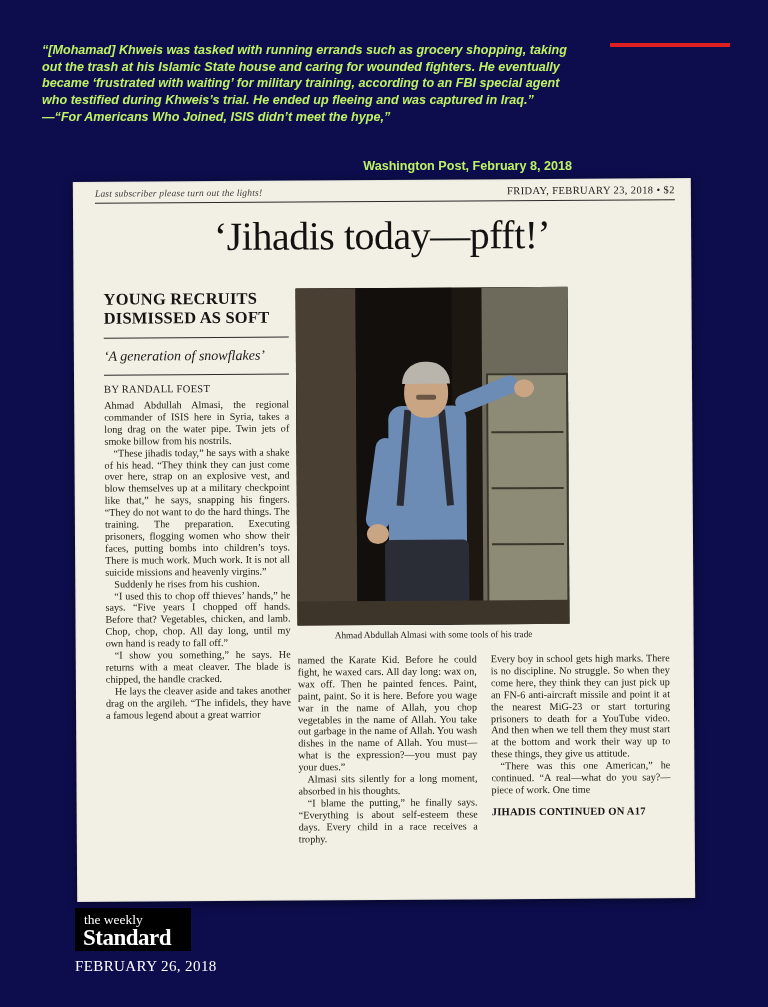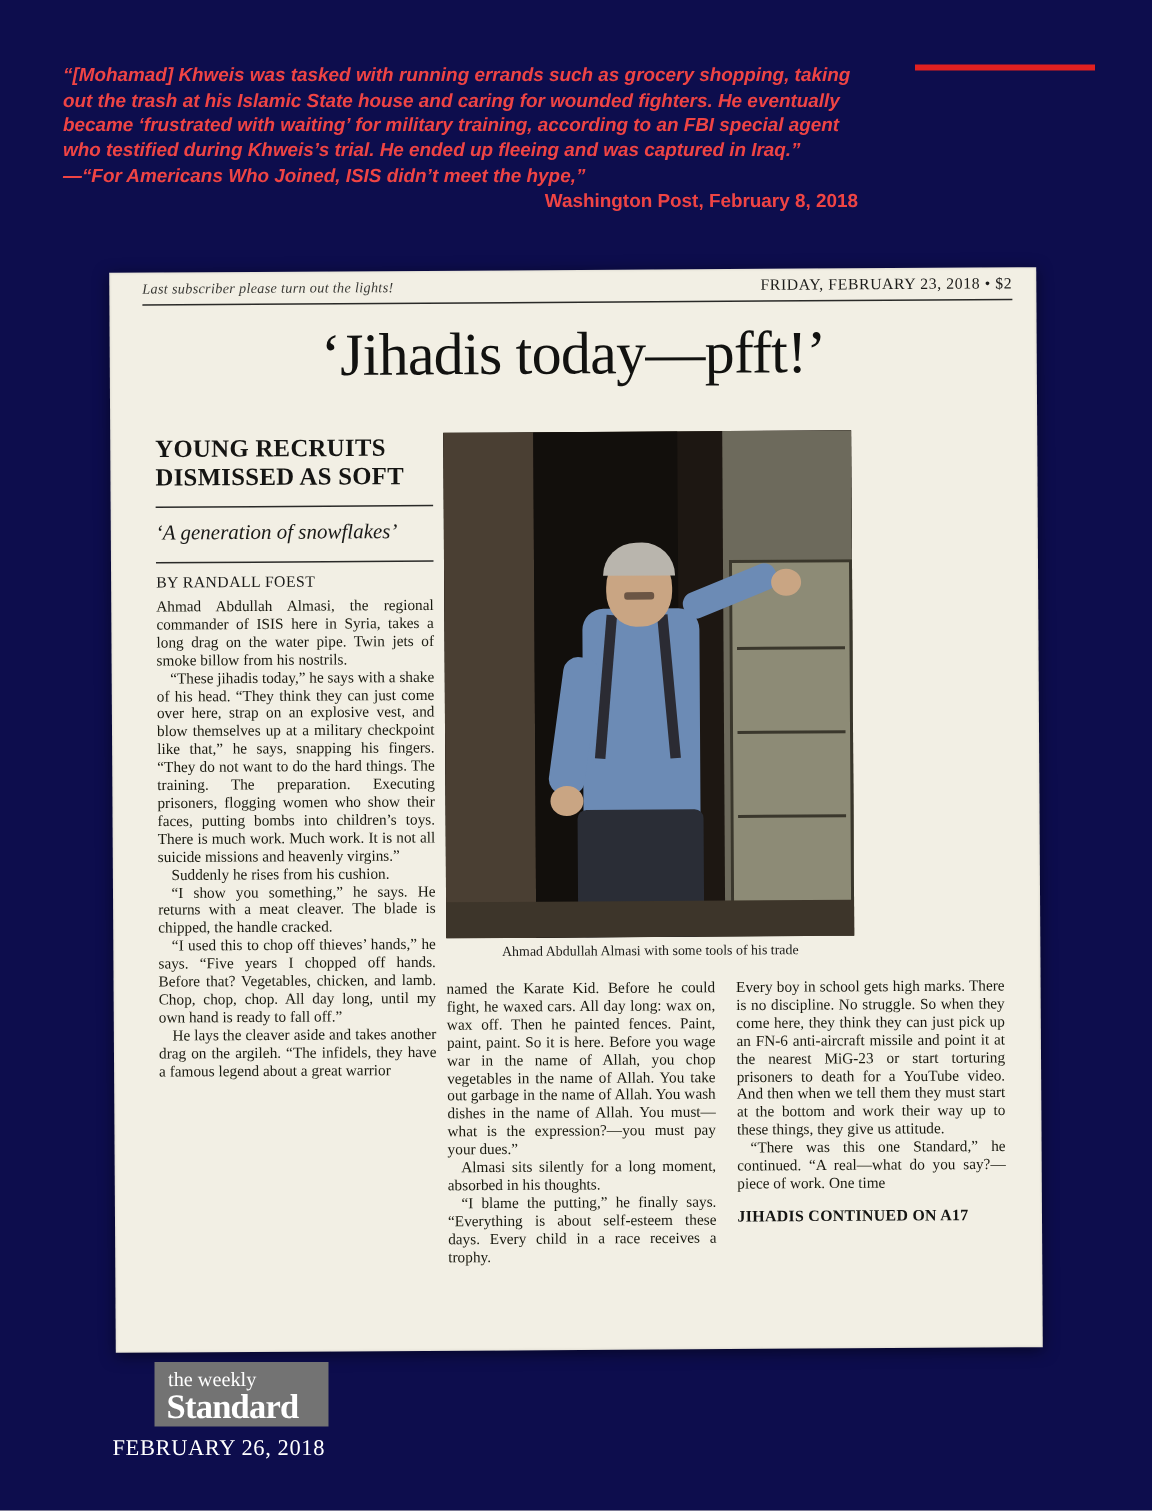--- a/index.html
+++ b/index.html
@@ -20,39 +20,40 @@
     position: absolute;
     left: 0; top: 0;
     width: 768px;
     height: 178px;
   }
   .pullquote {
     position: absolute;
     left: 42px;
     top: 42px;
     width: 530px;
-    color: #ef4444;
+    color: #bef264;
     font-family: "Liberation Sans", sans-serif;
     font-style: italic;
     font-weight: bold;
     font-size: 12.6px;
     line-height: 16.5px;
     text-align: left;
   }
   .pullquote .attrib {
     display: block;
     text-align: left;
     font-style: italic;
     margin-top: 1px;
   }
   .pullquote .attrib2 {
     display: block;
     text-align: right;
     font-style: normal;
     font-weight: bold;
+    margin-top: 32px;
   }
 
   .parody-box {
     position: absolute;
     right: 38px;
     top: 40px;
     width: 120px;
   }
   .parody-label {
     color: #ffffff;
@@ -234,25 +235,24 @@
   }
 
   
   .logo-block {
     position: absolute;
     left: 75px;
     top: 908px;
     width: 220px;
   }
   .logo-red {
-    background: #737373;
+    background: #000000;
     width: 116px;
     height: 43px;
     position: relative;
-    margin-left: 28px;
   }
   .logo-weekly {
     position: absolute;
     left: 9px;
     top: 4px;
     color: #ffffff;
     font-family: "Liberation Serif", serif;
     font-size: 13.5px;
     letter-spacing: 0px;
   }
@@ -323,22 +323,22 @@
     <div class="subhead-col">
       <div class="subhead">YOUNG RECRUITS DISMISSED AS SOFT</div>
       <div class="subhead-rule"></div>
       <div class="deck">‘A generation of snowflakes’</div>
       <div class="deck-rule"></div>
       <div class="byline">BY RANDALL FOEST</div>
       <div class="col-text">
         <p class="noindent">Ahmad Abdullah Almasi, the regional commander of ISIS here in Syria, takes a long drag on the water pipe. Twin jets of smoke billow from his nostrils.</p>
         <p>“These jihadis today,” he says with a shake of his head. “They think they can just come over here, strap on an explosive vest, and blow themselves up at a military checkpoint like that,” he says, snapping his fingers. “They do not want to do the hard things. The training. The preparation. Executing prisoners, flogging women who show their faces, putting bombs into children’s toys. There is much work. Much work. It is not all suicide missions and heavenly virgins.”</p>
         <p>Suddenly he rises from his cushion.</p>
+        <p>“I used this to chop off thieves’ hands,” he says. “Five years I chopped off hands. Before that? Vegetables, chicken, and lamb. Chop, chop, chop. All day long, until my own hand is ready to fall off.”</p>
         <p>“I show you something,” he says. He returns with a meat cleaver. The blade is chipped, the handle cracked.</p>
-        <p>“I used this to chop off thieves’ hands,” he says. “Five years I chopped off hands. Before that? Vegetables, chicken, and lamb. Chop, chop, chop. All day long, until my own hand is ready to fall off.”</p>
         <p>He lays the cleaver aside and takes another drag on the argileh. “The infidels, they have a famous legend about a great warrior</p>
       </div>
     </div>
 
     <div class="photo-wrap">
       <div class="photo">
         <div class="ph-bg"></div>
         <div class="ph-wallL"></div>
         <div class="ph-doorDark"></div>
         <div class="ph-wallR"></div>
@@ -368,21 +368,21 @@
       <div class="lower-col">
         <div class="col-text">
           <p class="noindent">named the Karate Kid. Before he could fight, he waxed cars. All day long: wax on, wax off. Then he painted fences. Paint, paint, paint. So it is here. Before you wage war in the name of Allah, you chop vegetables in the name of Allah. You take out garbage in the name of Allah. You wash dishes in the name of Allah. You must—what is the expression?—you must pay your dues.”</p>
           <p>Almasi sits silently for a long moment, absorbed in his thoughts.</p>
           <p>“I blame the putting,” he finally says. “Everything is about self-esteem these days. Every child in a race receives a trophy.</p>
         </div>
       </div>
       <div class="lower-col">
         <div class="col-text">
           <p class="noindent">Every boy in school gets high marks. There is no discipline. No struggle. So when they come here, they think they can just pick up an FN-6 anti-aircraft missile and point it at the nearest MiG-23 or start torturing prisoners to death for a YouTube video. And then when we tell them they must start at the bottom and work their way up to these things, they give us attitude.</p>
-          <p>“There was this one Standard,” he continued. “A real—what do you say?—piece of work. One time</p>
+          <p>“There was this one American,” he continued. “A real—what do you say?—piece of work. One time</p>
         </div>
         <div class="contd">JIHADIS CONTINUED ON A17</div>
       </div>
     </div>
 
   </div>
 </div>
 
 <div class="logo-block">
   <div class="logo-red">

